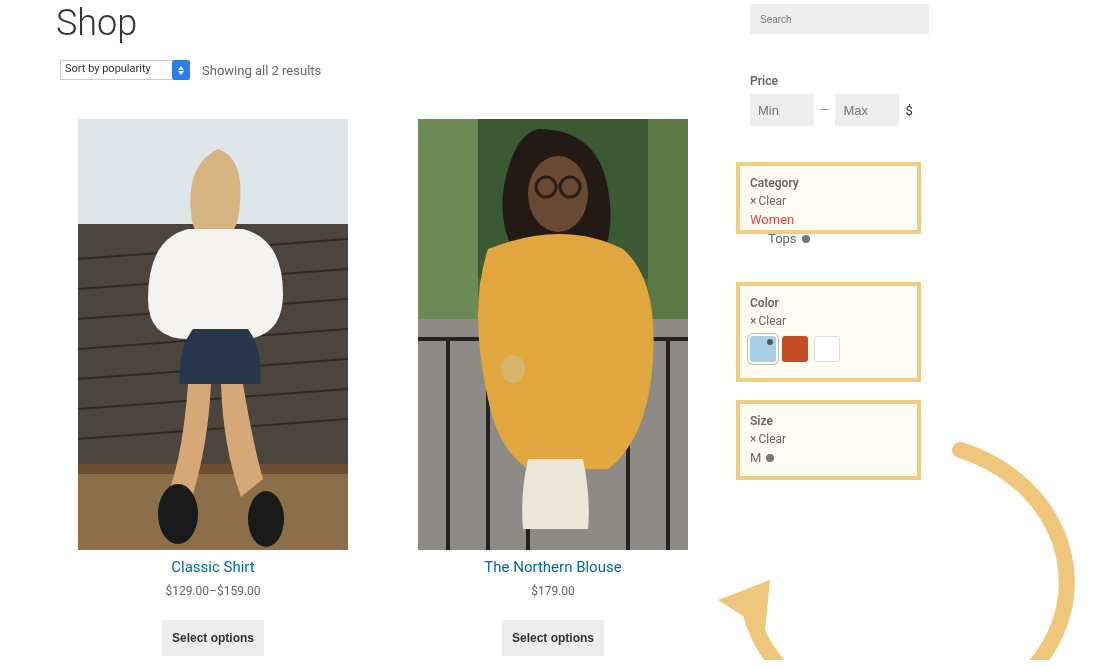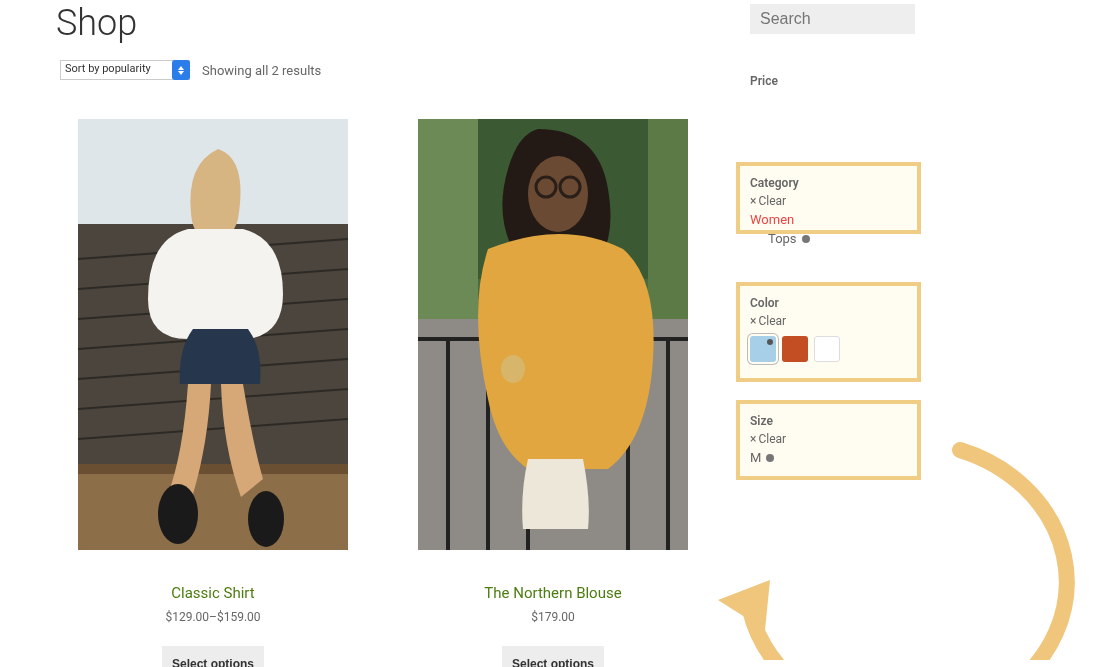--- a/index.html
+++ b/index.html
@@ -74,23 +74,23 @@
     display: flex;
     flex-direction: column;
     align-items: center;
   }
   .product-image {
     width: 270px;
     height: 431px;
     display: block;
   }
   .product-title {
-    margin-top: 34px;
+    margin-top: 8px;
     font-size: 15px;
-    color: #4d7c0f;
+    color: #0369a1;
   }
   .product-price {
     margin-top: 8px;
     font-size: 12px;
     color: #666;
   }
   .select-options-btn {
     margin-top: 22px;
     padding: 11px 10px;
     background: #ededed;
@@ -102,26 +102,26 @@
   }
 
   
   .sidebar {
     position: absolute;
     left: 750px;
     top: 4px;
     width: 170px;
   }
   .search-input {
-    width: 165px;
+    width: 179px;
     height: 30px;
     border: none;
     background: #eee;
     padding: 0 10px;
-    font-size: 16px;
+    font-size: 10px;
     color: #888;
   }
   .filter-price-label {
     margin-top: 40px;
     font-size: 12px;
     font-weight: 600;
     color: #666;
   }
   .price-row {
     margin-top: 6px;
@@ -291,20 +291,26 @@
     </svg>
     <div class="product-title">The Northern Blouse</div>
     <div class="product-price">$179.00</div>
     <button class="select-options-btn">Select options</button>
   </div>
 </div>
 
 <div class="sidebar">
   <input class="search-input" type="text" placeholder="Search" style="">
   <div class="filter-price-label">Price</div>
+  <div class="price-row">
+    <input class="price-input" type="text" placeholder="Min" style="">
+    <span class="price-dash">—</span>
+    <input class="price-input" type="text" placeholder="Max" style="">
+    <span class="price-currency">$</span>
+  </div>
 </div>
 
 <div class="filter-box cat">
   <div class="filter-title">Category</div>
   <div class="clear-link"><span class="x">×</span><span>Clear</span></div>
   <div class="cat-item">Women</div>
   <div class="cat-sub">
     <span>Tops</span>
     <span class="dot"></span>
   </div>

